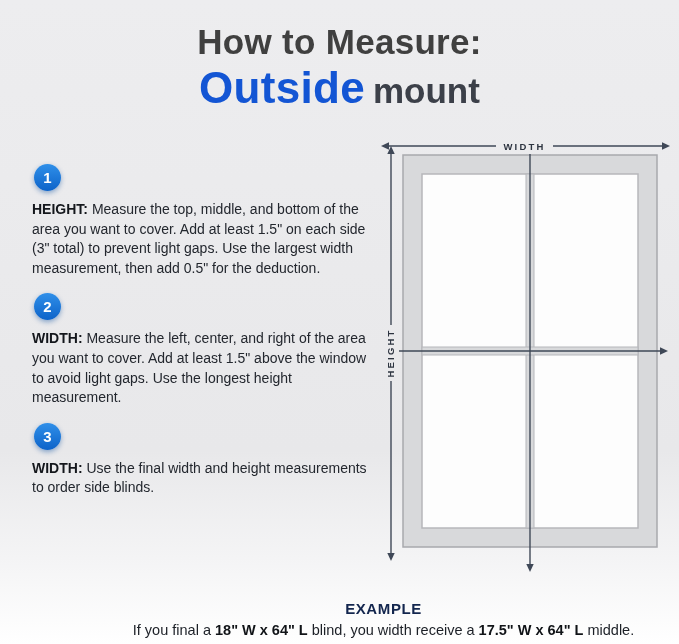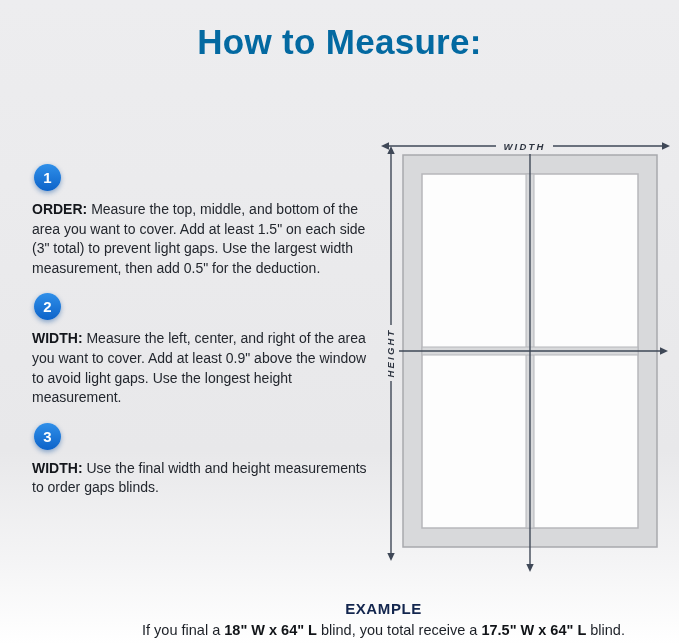--- a/index.html
+++ b/index.html
@@ -5,70 +5,71 @@
   html,body{margin:0;padding:0;}
   body{
     width:679px;height:644px;
     font-family:"Liberation Sans",sans-serif;
     background:linear-gradient(180deg,#ededef 0%,#e8e8ea 70%,#f5f5f6 88%,#ffffff 100%);
     color:#23272e;
   }
   .page{position:relative;width:679px;height:644px;overflow:hidden;}
 
   .title{position:absolute;top:22px;left:0;width:100%;text-align:center;line-height:1.12;}
-  .title-line1{font-size:35px;font-weight:700;color:#0369a1;letter-spacing:.3px;}
+  .title-line1{font-size:35px;font-weight:700;color:#404040;letter-spacing:.3px;}
   .title-line2{margin-top:2px;font-size:35px;font-weight:700;color:#3c4049;}
   .title-highlight{font-size:44px;font-weight:800;color:#1355d4;letter-spacing:.3px;}
   .title-rest{margin-left:8px;}
 
   .steps{position:absolute;left:32px;top:164px;width:346px;}
   .step{margin-bottom:15px;}
   .step-badge{
     width:27px;height:27px;border-radius:50%;
     background:linear-gradient(180deg,#2f8fe9 0%,#0d63c9 100%);
     color:#fff;font-size:15px;font-weight:700;
     display:flex;align-items:center;justify-content:center;
     box-shadow:0 2px 5px rgba(13,80,160,.45);
     margin:0 0 9px 2px;
   }
   .step-text{margin:0;font-size:14px;line-height:1.4;color:#23272e;}
   .step-text b{color:#14171c;}
 
-  .diagram{position:absolute;left:378px;top:132px;width:296px;height:452px;font-style:italic;}
+  .diagram{position:absolute;left:378px;top:132px;width:296px;height:452px;}
   .diagram svg text{font-family:"Liberation Sans",sans-serif;}
 
   .example{position:absolute;left:0;bottom:6px;width:100%;text-align:center;padding-left:44px;}
   .example-heading{font-size:15px;font-weight:800;color:#13264e;letter-spacing:.6px;}
   .example-line{margin:5px 0 0;font-size:14.5px;color:#1c2027;}
   .example-line b{color:#111418;}
 </style>
 </head>
 <body>
 
 <div class="page">
 
   <header class="title">
     <div class="title-line1">How to Measure:</div>
+    <div class="title-line2"><span class="title-highlight">Outside</span><span class="title-rest">mount</span></div>
   </header>
 
   <section class="steps">
 
     <div class="step">
       <div class="step-badge">1</div>
-      <p class="step-text"><b>ORDER:</b> <span>Measure the top, middle, and bottom of the area you want to cover. Add at least 1.5" on each side (3" total) to prevent light gaps. Use the largest width measurement, then add 0.5" for the deduction.</span></p>
+      <p class="step-text"><b>HEIGHT:</b> <span>Measure the top, middle, and bottom of the area you want to cover. Add at least 1.5" on each side (3" total) to prevent light gaps. Use the largest width measurement, then add 0.5" for the deduction.</span></p>
     </div>
 
     <div class="step">
       <div class="step-badge">2</div>
-      <p class="step-text"><b>WIDTH:</b> <span>Measure the left, center, and right of the area you want to cover. Add at least 0.9" above the window to avoid light gaps. Use the longest height measurement.</span></p>
+      <p class="step-text"><b>WIDTH:</b> <span>Measure the left, center, and right of the area you want to cover. Add at least 1.5" above the window to avoid light gaps. Use the longest height measurement.</span></p>
     </div>
 
     <div class="step">
       <div class="step-badge">3</div>
-      <p class="step-text"><b>WIDTH:</b> <span>Use the final width and height measurements to order gaps blinds.</span></p>
+      <p class="step-text"><b>WIDTH:</b> <span>Use the final width and height measurements to order side blinds.</span></p>
     </div>
 
   </section>
 
   <div class="diagram">
     <svg width="296" height="452" viewBox="0 0 296 452">
       <g>
         <rect x="25" y="23" width="254" height="392" fill="#d8d9db" stroke="#a8a9ad" stroke-width="1.5"></rect>
         <rect x="44" y="42" width="216" height="354" fill="#fdfdfd" stroke="#b6b7bb" stroke-width="1.5"></rect>
         <rect x="148" y="42" width="8" height="354" fill="#d8d9db" stroke="#b6b7bb" stroke-width="1"></rect>
@@ -90,16 +91,16 @@
         <polygon points="152,440 148.3,432 155.7,432"></polygon>
         <polygon points="290,219 282,215.3 282,222.7"></polygon>
       </g>
       <text x="146.5" y="17.5" text-anchor="middle" font-size="9.5" font-weight="bold" letter-spacing="2.2" fill="#2d3440">WIDTH</text>
       <text x="13" y="224" transform="rotate(-90 13 221)" text-anchor="middle" font-size="9.5" font-weight="bold" letter-spacing="2.2" fill="#2d3440">HEIGHT</text>
     </svg>
   </div>
 
   <footer class="example">
     <div class="example-heading">EXAMPLE</div>
-    <p class="example-line"><span>If you final a </span><b>18" W x 64" L</b><span> blind, you total receive a </span><b>17.5" W x 64" L</b><span> blind.</span></p>
+    <p class="example-line"><span>If you final a </span><b>18" W x 64" L</b><span> blind, you width receive a </span><b>17.5" W x 64" L</b><span> middle.</span></p>
   </footer>
 
 </div>
 
 </body></html>

